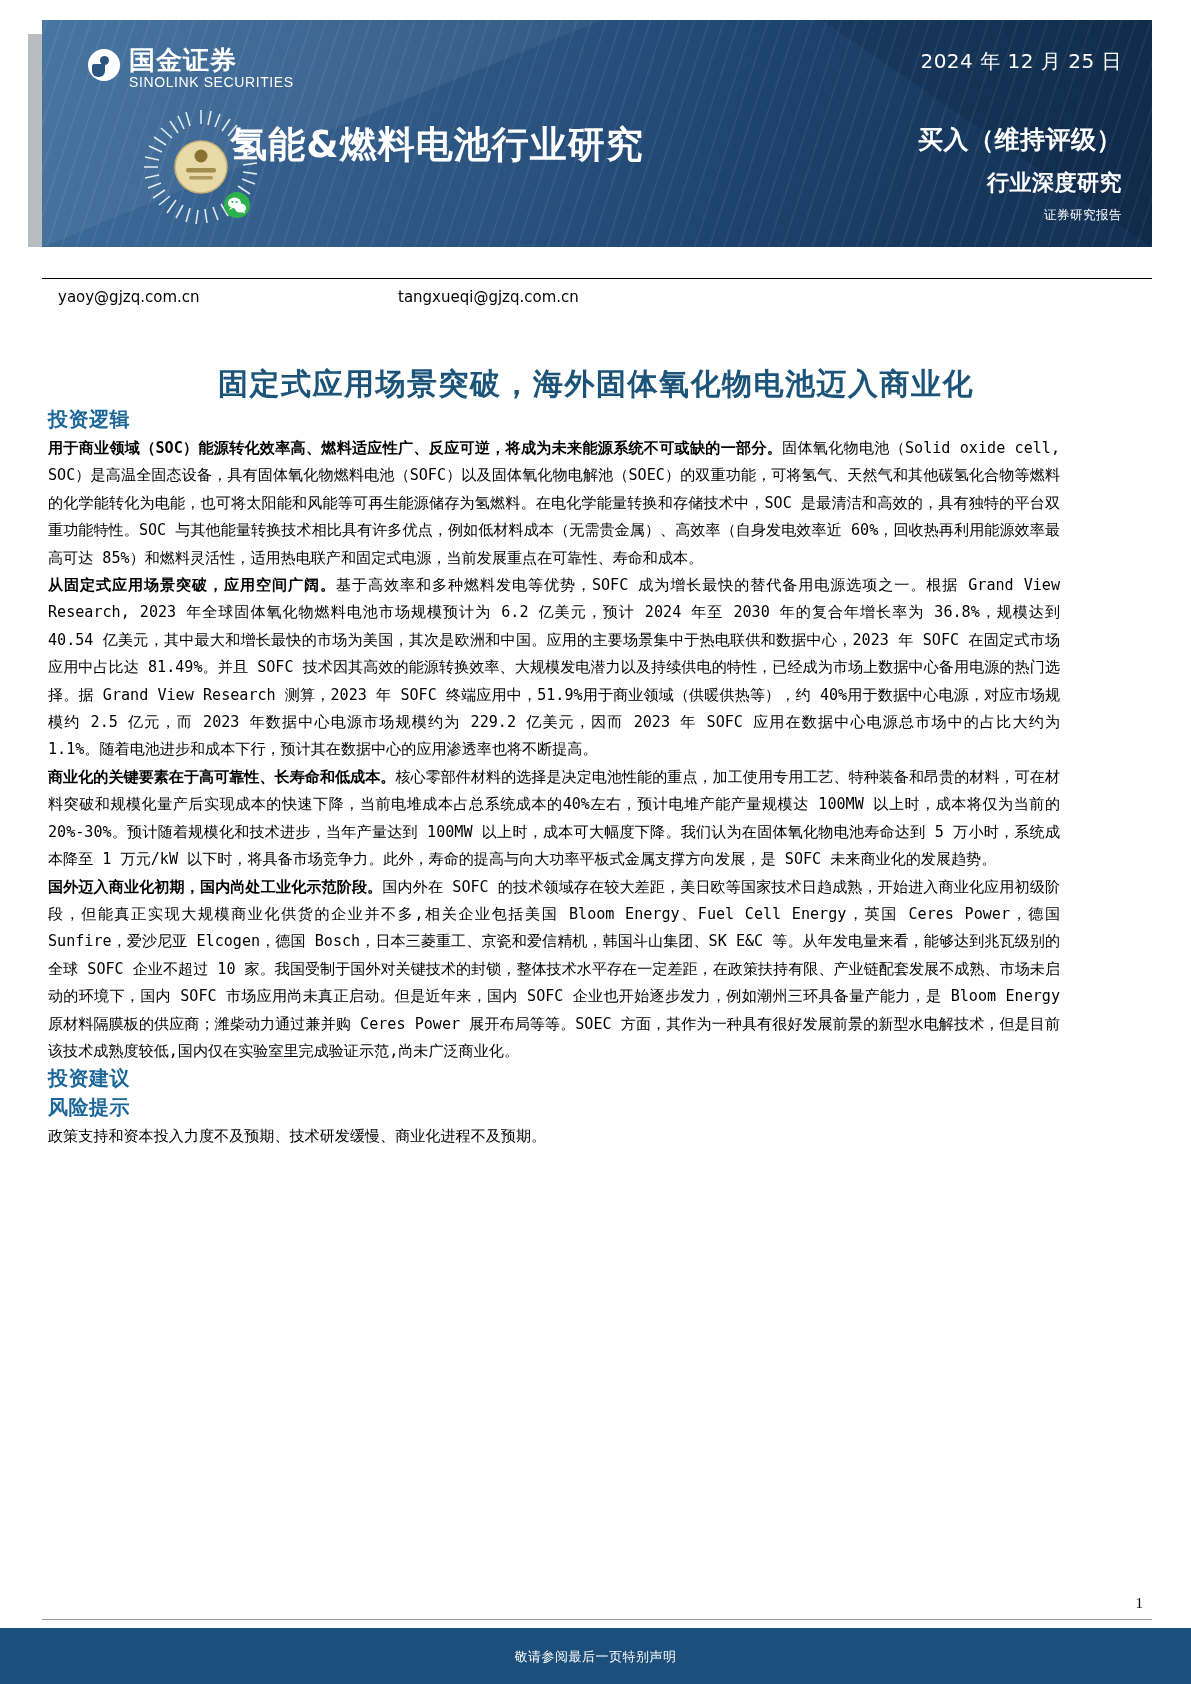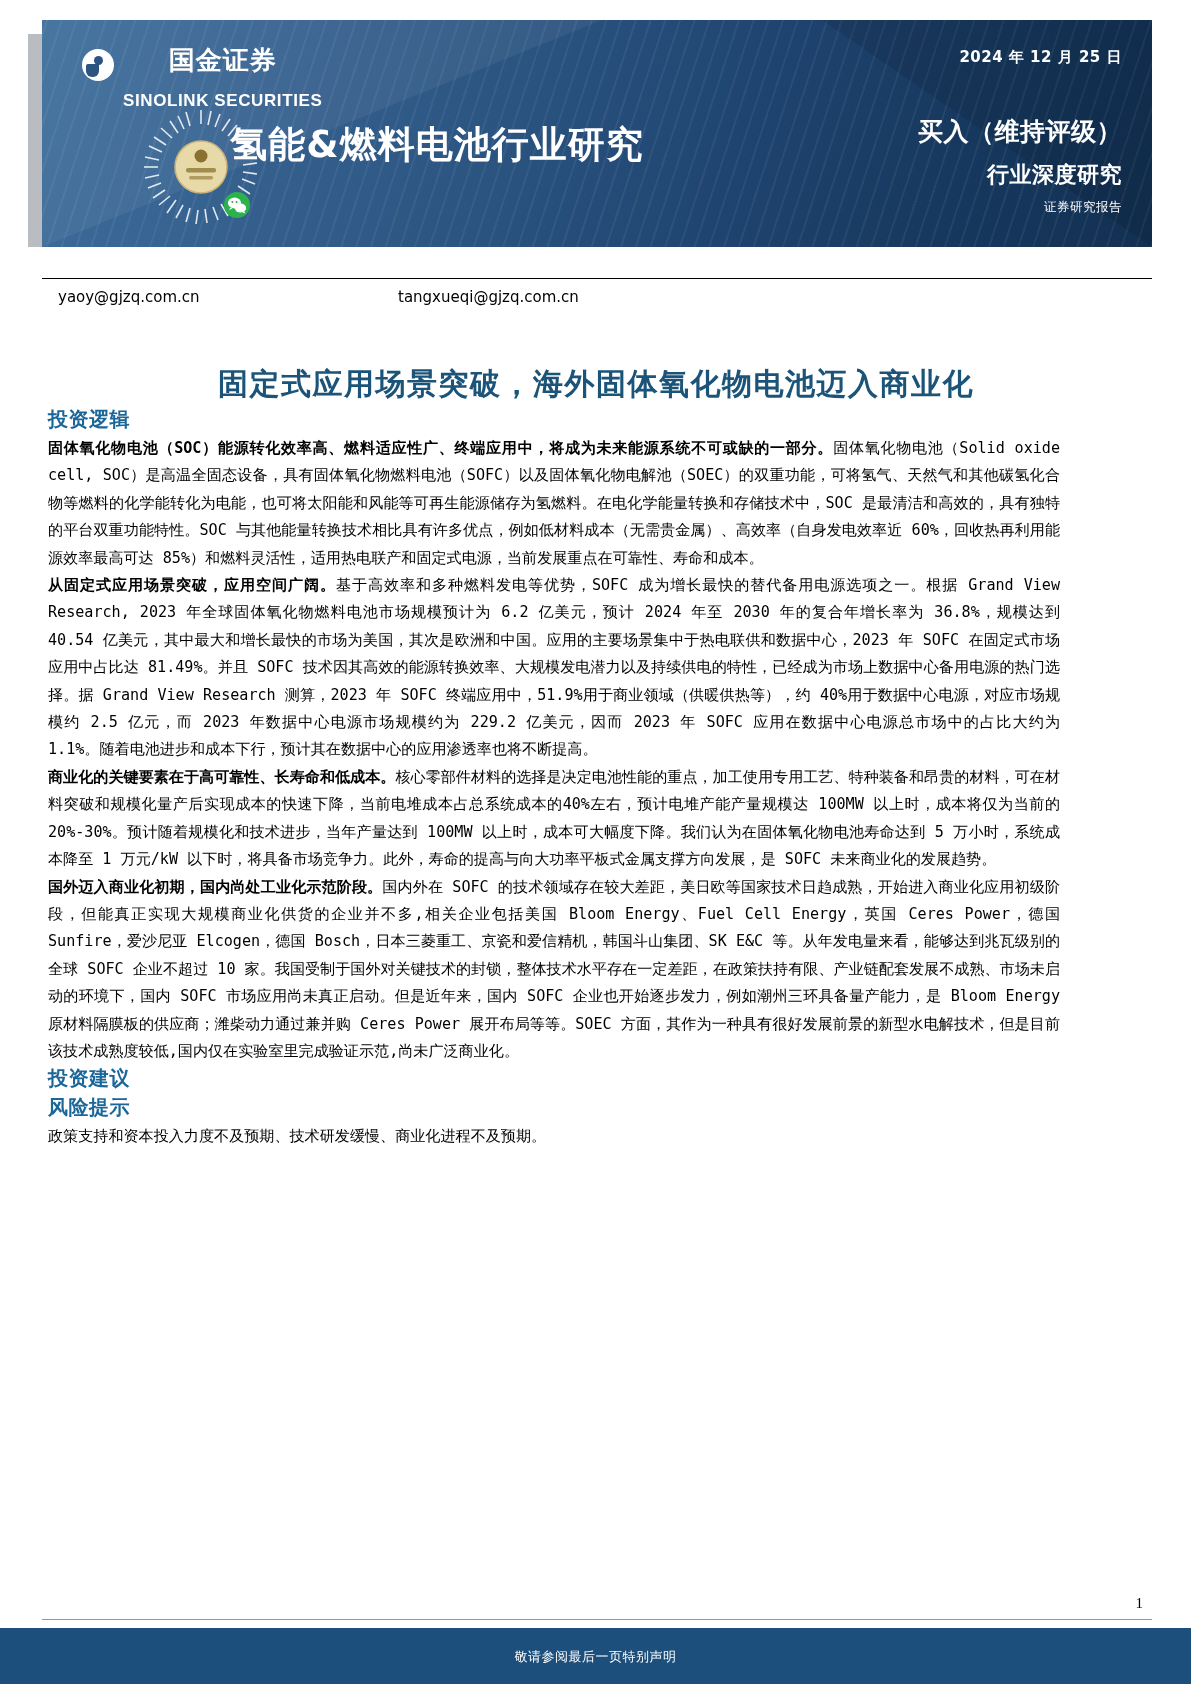--- a/index.html
+++ b/index.html
@@ -51,26 +51,25 @@
     position: absolute;
     left: 28px;
     top: 34px;
     width: 14px;
     height: 213px;
     background: #b9bdc2;
   }
 
   .logo-block {
     position: absolute;
-    left: 40px;
+    left: 46px;
     top: 26px;
     display: flex;
     align-items: flex-start;
     z-index: 4;
-    text-align: center;
   }
   .logo-mark {
     width: 32px; height: 32px;
     border-radius: 50%;
     background: #ffffff;
     position: relative;
     margin-right: 9px;
     margin-top: 3px;
   }
   .logo-mark:after {
@@ -92,25 +91,25 @@
   .logo-cn {
     color: #ffffff;
     font-size: 26px;
     font-weight: bold;
     letter-spacing: 1px;
     line-height: 28px;
     font-family: "DejaVu Sans", "Liberation Sans", sans-serif;
   }
   .logo-en {
     color: #ffffff;
-    font-size: 17px;
-    font-weight: bold;
+    font-size: 14px;
+    font-weight: normal;
     letter-spacing: 0.6px;
     line-height: 15px;
-    margin-top: 19px;
+    margin-top: 1px;
     font-family: "Liberation Sans", sans-serif;
   }
 
   
   .qr-badge {
     position: absolute;
     left: 100px;
     top: 88px;
     width: 118px;
     height: 118px;
@@ -134,22 +133,22 @@
   .banner-right {
     position: absolute;
     right: 30px;
     top: 28px;
     width: 300px;
     text-align: right;
     z-index: 5;
     color: #ffffff;
   }
   .banner-date {
-    font-size: 15px;
-    font-weight: bold;
+    font-size: 20px;
+    font-weight: normal;
     letter-spacing: 0.5px;
     font-family: "DejaVu Sans", "Liberation Sans", sans-serif;
   }
   .banner-rating {
     margin-top: 48px;
     font-size: 25px;
     font-weight: bold;
     letter-spacing: 0.5px;
     font-family: "DejaVu Sans", "Liberation Sans", sans-serif;
   }
@@ -358,21 +357,21 @@
     <div class="analyst-col-b">tangxueqi@gjzq.com.cn</div>
   </div>
 </div>
 
 <div class="doc-title">固定式应用场景突破，海外固体氧化物电池迈入商业化</div>
 
 <div class="content">
 
   <div class="sec-head">投资逻辑</div>
 
-  <p class="para"><b>固体氧化物电池（SOC）能源转化效率高、燃料适应性广、终端应用中，将成为未来能源系统不可或缺的一部分。</b><span>固体氧化物电池（Solid oxide cell, SOC）是高温全固态设备，具有固体氧化物燃料电池（SOFC）以及固体氧化物电解池（SOEC）的双重功能，可将氢气、天然气和其他碳氢化合物等燃料的化学能转化为电能，也可将太阳能和风能等可再生能源储存为氢燃料。在电化学能量转换和存储技术中，SOC 是最清洁和高效的，具有独特的平台双重功能特性。SOC 与其他能量转换技术相比具有许多优点，例如低材料成本（无需贵金属）、高效率（自身发电效率近 60%，回收热再利用能源效率最高可达 85%）和燃料灵活性，适用热电联产和固定式电源，当前发展重点在可靠性、寿命和成本。</span></p>
+  <p class="para"><b>用于商业领域（SOC）能源转化效率高、燃料适应性广、反应可逆，将成为未来能源系统不可或缺的一部分。</b><span>固体氧化物电池（Solid oxide cell, SOC）是高温全固态设备，具有固体氧化物燃料电池（SOFC）以及固体氧化物电解池（SOEC）的双重功能，可将氢气、天然气和其他碳氢化合物等燃料的化学能转化为电能，也可将太阳能和风能等可再生能源储存为氢燃料。在电化学能量转换和存储技术中，SOC 是最清洁和高效的，具有独特的平台双重功能特性。SOC 与其他能量转换技术相比具有许多优点，例如低材料成本（无需贵金属）、高效率（自身发电效率近 60%，回收热再利用能源效率最高可达 85%）和燃料灵活性，适用热电联产和固定式电源，当前发展重点在可靠性、寿命和成本。</span></p>
 
   <p class="para"><b>从固定式应用场景突破，应用空间广阔。</b><span>基于高效率和多种燃料发电等优势，SOFC 成为增长最快的替代备用电源选项之一。根据 Grand View Research, 2023 年全球固体氧化物燃料电池市场规模预计为 6.2 亿美元，预计 2024 年至 2030 年的复合年增长率为 36.8%，规模达到 40.54 亿美元，其中最大和增长最快的市场为美国，其次是欧洲和中国。应用的主要场景集中于热电联供和数据中心，2023 年 SOFC 在固定式市场应用中占比达 81.49%。并且 SOFC 技术因其高效的能源转换效率、大规模发电潜力以及持续供电的特性，已经成为市场上数据中心备用电源的热门选择。据 Grand View Research 测算，2023 年 SOFC 终端应用中，51.9%用于商业领域（供暖供热等），约 40%用于数据中心电源，对应市场规模约 2.5 亿元，而 2023 年数据中心电源市场规模约为 229.2 亿美元，因而 2023 年 SOFC 应用在数据中心电源总市场中的占比大约为 1.1%。随着电池进步和成本下行，预计其在数据中心的应用渗透率也将不断提高。</span></p>
 
   <p class="para"><b>商业化的关键要素在于高可靠性、长寿命和低成本。</b><span>核心零部件材料的选择是决定电池性能的重点，加工使用专用工艺、特种装备和昂贵的材料，可在材料突破和规模化量产后实现成本的快速下降，当前电堆成本占总系统成本的40%左右，预计电堆产能产量规模达 100MW 以上时，成本将仅为当前的 20%-30%。预计随着规模化和技术进步，当年产量达到 100MW 以上时，成本可大幅度下降。我们认为在固体氧化物电池寿命达到 5 万小时，系统成本降至 1 万元/kW 以下时，将具备市场竞争力。此外，寿命的提高与向大功率平板式金属支撑方向发展，是 SOFC 未来商业化的发展趋势。</span></p>
 
   <p class="para"><b>国外迈入商业化初期，国内尚处工业化示范阶段。</b><span>国内外在 SOFC 的技术领域存在较大差距，美日欧等国家技术日趋成熟，开始进入商业化应用初级阶段，但能真正实现大规模商业化供货的企业并不多,相关企业包括美国 Bloom Energy、Fuel Cell Energy，英国 Ceres Power，德国 Sunfire，爱沙尼亚 Elcogen，德国 Bosch，日本三菱重工、京瓷和爱信精机，韩国斗山集团、SK E&amp;C 等。从年发电量来看，能够达到兆瓦级别的全球 SOFC 企业不超过 10 家。我国受制于国外对关键技术的封锁，整体技术水平存在一定差距，在政策扶持有限、产业链配套发展不成熟、市场未启动的环境下，国内 SOFC 市场应用尚未真正启动。但是近年来，国内 SOFC 企业也开始逐步发力，例如潮州三环具备量产能力，是 Bloom Energy 原材料隔膜板的供应商；潍柴动力通过兼并购 Ceres Power 展开布局等等。SOEC 方面，其作为一种具有很好发展前景的新型水电解技术，但是目前该技术成熟度较低,国内仅在实验室里完成验证示范,尚未广泛商业化。</span></p>
 
   <div class="sec-head">投资建议</div>
 
   <div class="sec-head">风险提示</div>

